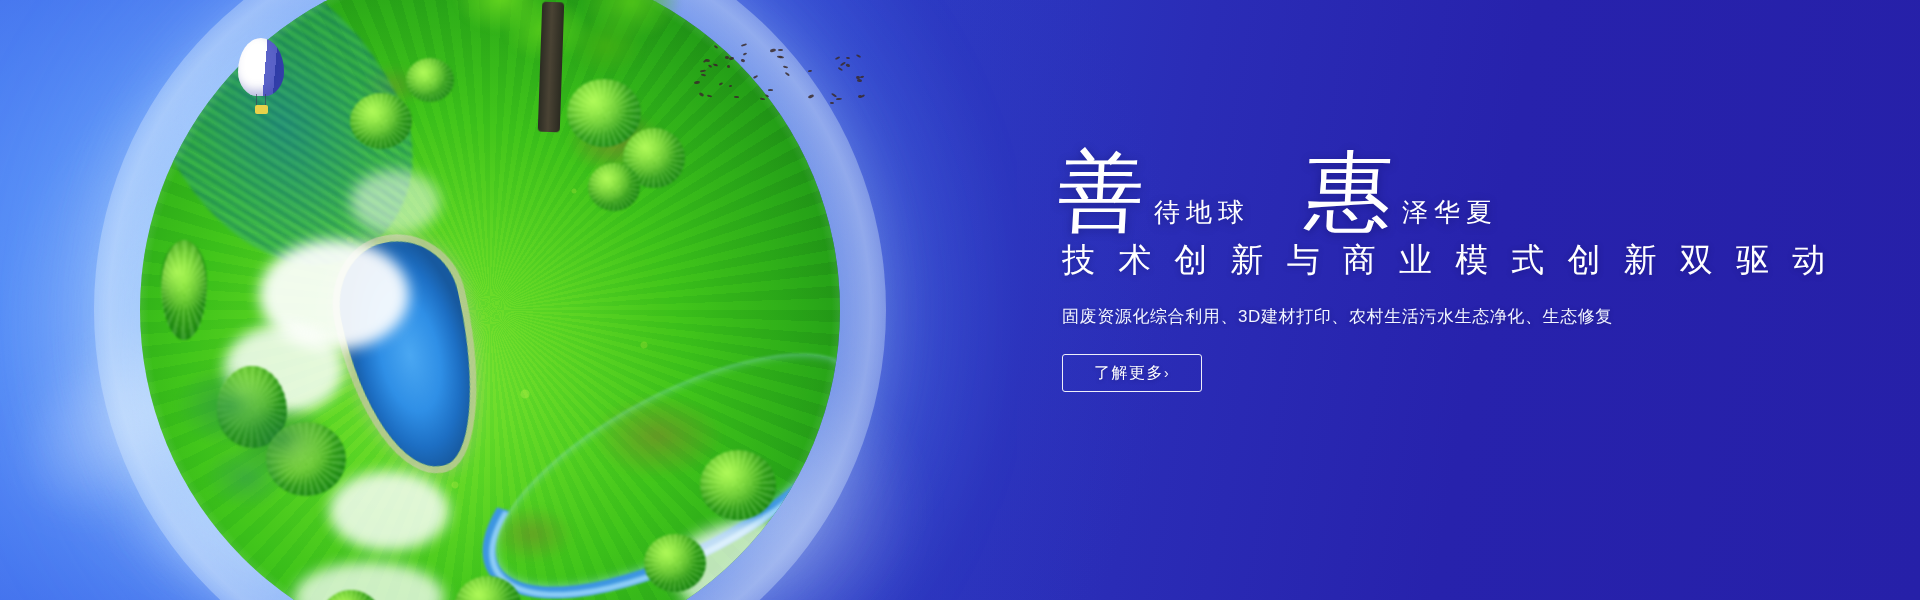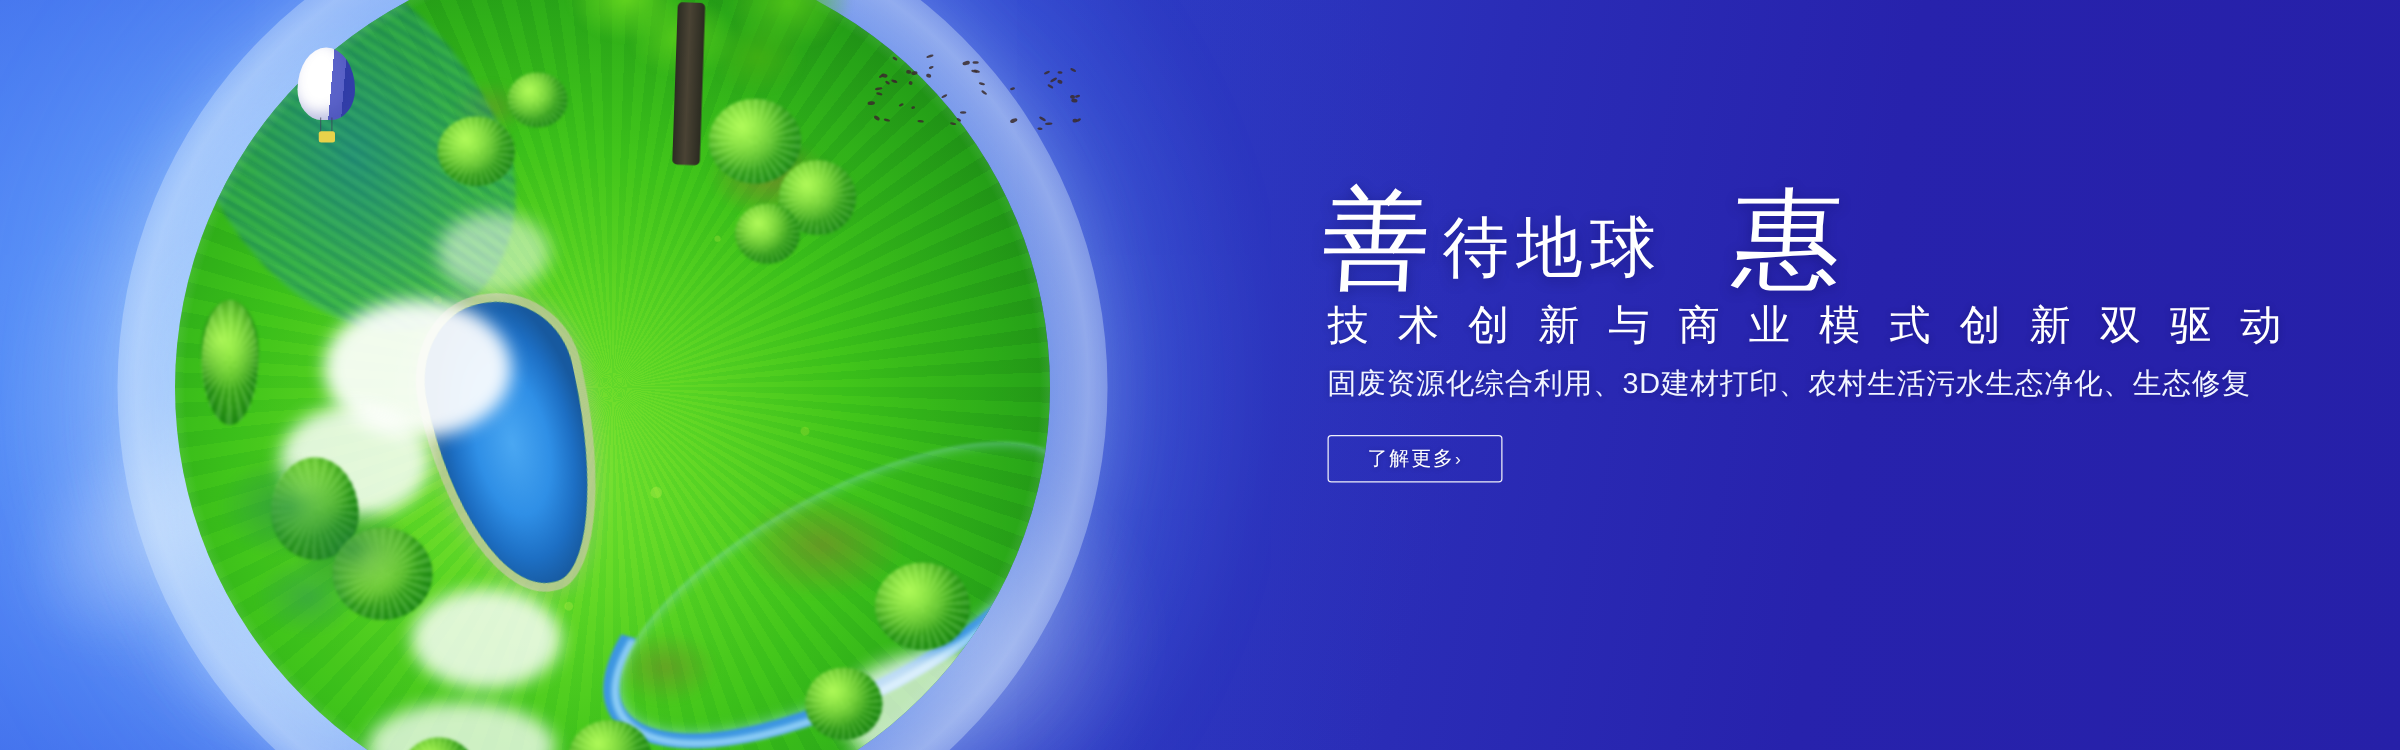--- a/index.html
+++ b/index.html
@@ -245,42 +245,42 @@
     font-family:"Liberation Serif","DejaVu Serif",serif;
     font-size:86px;
     font-weight:400;
     letter-spacing:0;
     line-height:.92;
     display:inline-block;
     transform:skewX(-3deg);
   }
   .small-run{
     font-family:"Liberation Serif","DejaVu Serif",serif;
-    font-size:53px;
+    font-size:26px;
     font-weight:400;
     letter-spacing:6px;
     margin-left:10px;
     position:relative; top:-6px;
   }
   .gap{ display:inline-block; width:56px; }
 
   .subline{
     color:#ffffff;
     font-size:33px;
     letter-spacing:7px;
     margin-top:2px;
     margin-left:4px;
     white-space:nowrap;
     text-shadow:0 1px 6px rgba(10,10,60,.3);
   }
   .desc{
     color:#f2f5ff;
-    font-size:23px;
+    font-size:17px;
     letter-spacing:.6px;
-    margin-top:8px;
+    margin-top:22px;
     margin-left:4px;
     white-space:nowrap;
     text-shadow:0 1px 5px rgba(10,10,60,.3);
   }
 
   .cta{
     margin-top:26px; margin-left:4px;
     display:inline-flex; align-items:center; justify-content:center;
     gap:0;
     width:140px; height:38px;
@@ -402,20 +402,21 @@
       <div class="bird" style="left: 165.5px; top: 34px; width: 4.1px; height: 3.3px; transform: rotate(10deg);"></div>
     </div>
 
   <div class="copy">
 
     <div class="headline">
       <span class="big-char">善</span>
       <span class="small-run">待地球</span>
       <span class="gap"></span>
       <span class="big-char">惠</span>
+      <span class="small-run">泽华夏</span>
     </div>
 
     <div class="subline">技 术 创 新 与 商 业 模 式 创 新 双 驱 动</div>
 
     <div class="desc">固废资源化综合利用、3D建材打印、农村生活污水生态净化、生态修复</div>
 
     <button class="cta">
       <span>了解更多</span>
       <span class="chev">›</span>
     </button>

